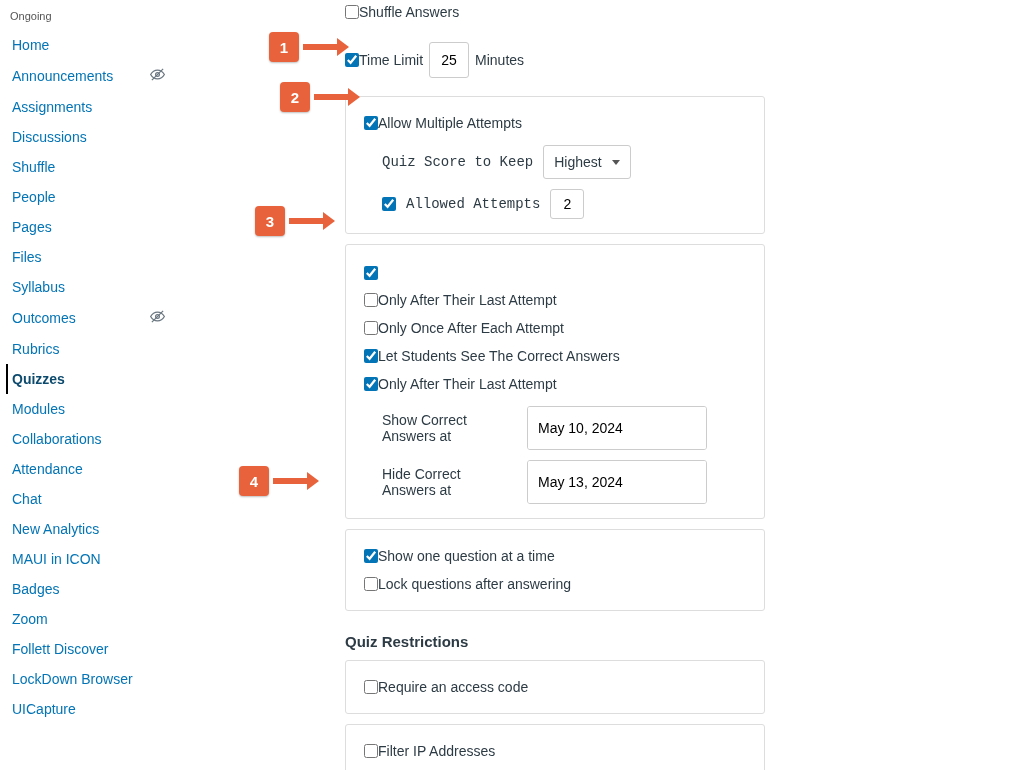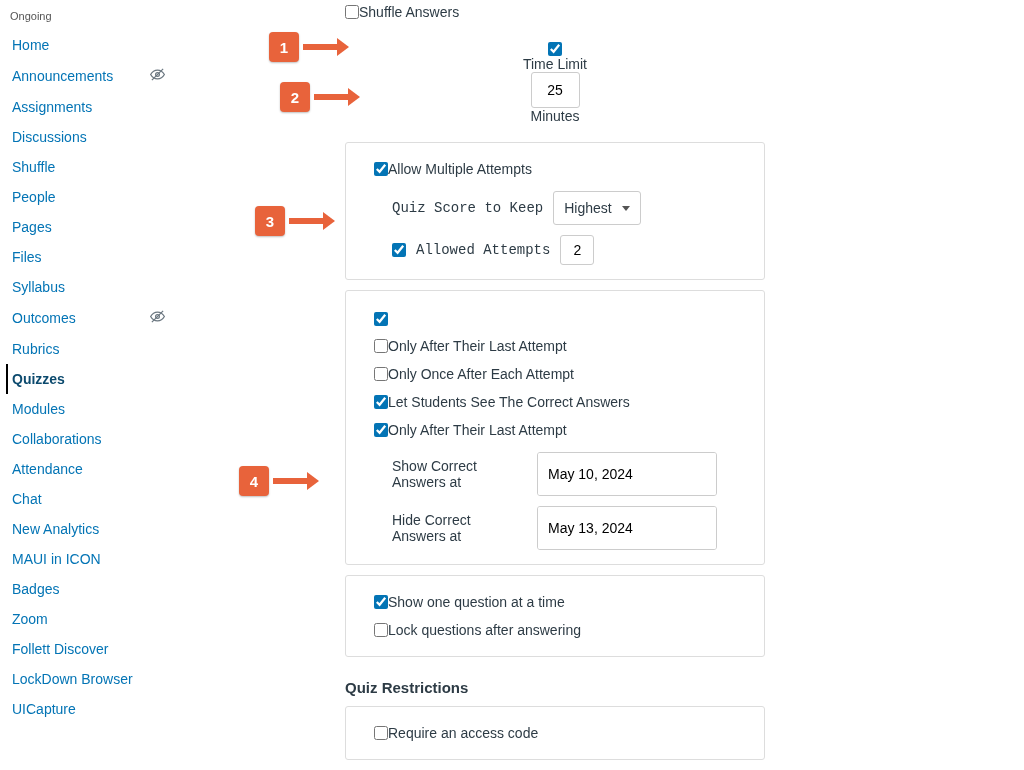--- a/index.html
+++ b/index.html
@@ -72,40 +72,40 @@
   .chk-line.indent1 { padding-left: 18px; }
   .chk-line.indent2 { padding-left: 36px; }
   .chk-line label { cursor: pointer; }
   input[type="checkbox"] {
     width: 14px;
     height: 14px;
     accent-color: #0374b5;
     margin: 0;
   }
   .small-input {
-    width: 49px;
+    width: 40px;
     height: 36px;
     border: 1px solid #ccc;
     border-radius: 3px;
     text-align: center;
     font-size: 14px;
     margin: 0 6px;
   }
   .tiny-input {
     width: 34px;
     height: 30px;
     border: 1px solid #ccc;
     border-radius: 3px;
     text-align: center;
     font-size: 14px;
   }
   .panel {
     border: 1px solid #ddd;
     border-radius: 3px;
-    padding: 12px 28px;
+    padding: 12px 18px;
     margin-bottom: 10px;
     max-width: 420px;
   }
   .panel .chk-line { padding: 6px 0; }
   .sub-row {
     display: flex;
     align-items: center;
     gap: 10px;
     padding: 8px 0 2px 18px;
   }
@@ -311,21 +311,21 @@
 
     <div class="field-row">
       <div class="field-label-col"></div>
       <div class="field-body">
 
         <div class="chk-line">
           <input type="checkbox" id="cb-shuffle" style="">
           <label for="cb-shuffle">Shuffle Answers</label>
         </div>
 
-        <div class="chk-line" style="margin-top:14px;flex-direction:column;">
+        <div class="chk-line" style="margin-top:14px;">
           <input type="checkbox" checked="" id="cb-tl" style="">
           <label for="cb-tl">Time Limit</label>
           <input class="small-input" value="25" style="">
           <span>Minutes</span>
         </div>
 
         <div class="panel" style="margin-top:14px;">
           <div class="chk-line">
             <input type="checkbox" checked="" id="cb-ma" style="">
             <label for="cb-ma">Allow Multiple Attempts</label>

